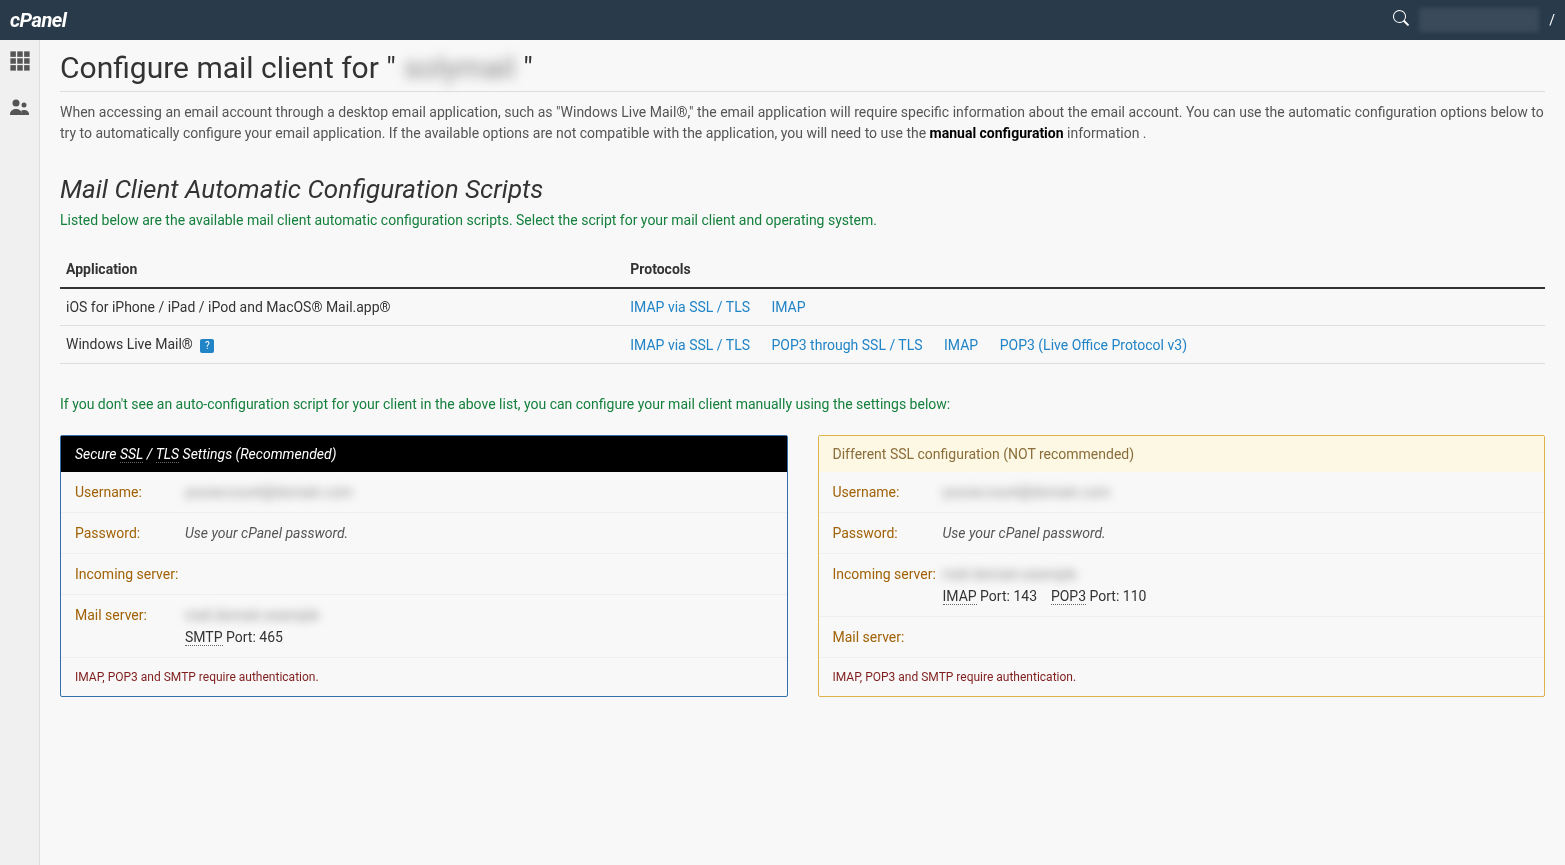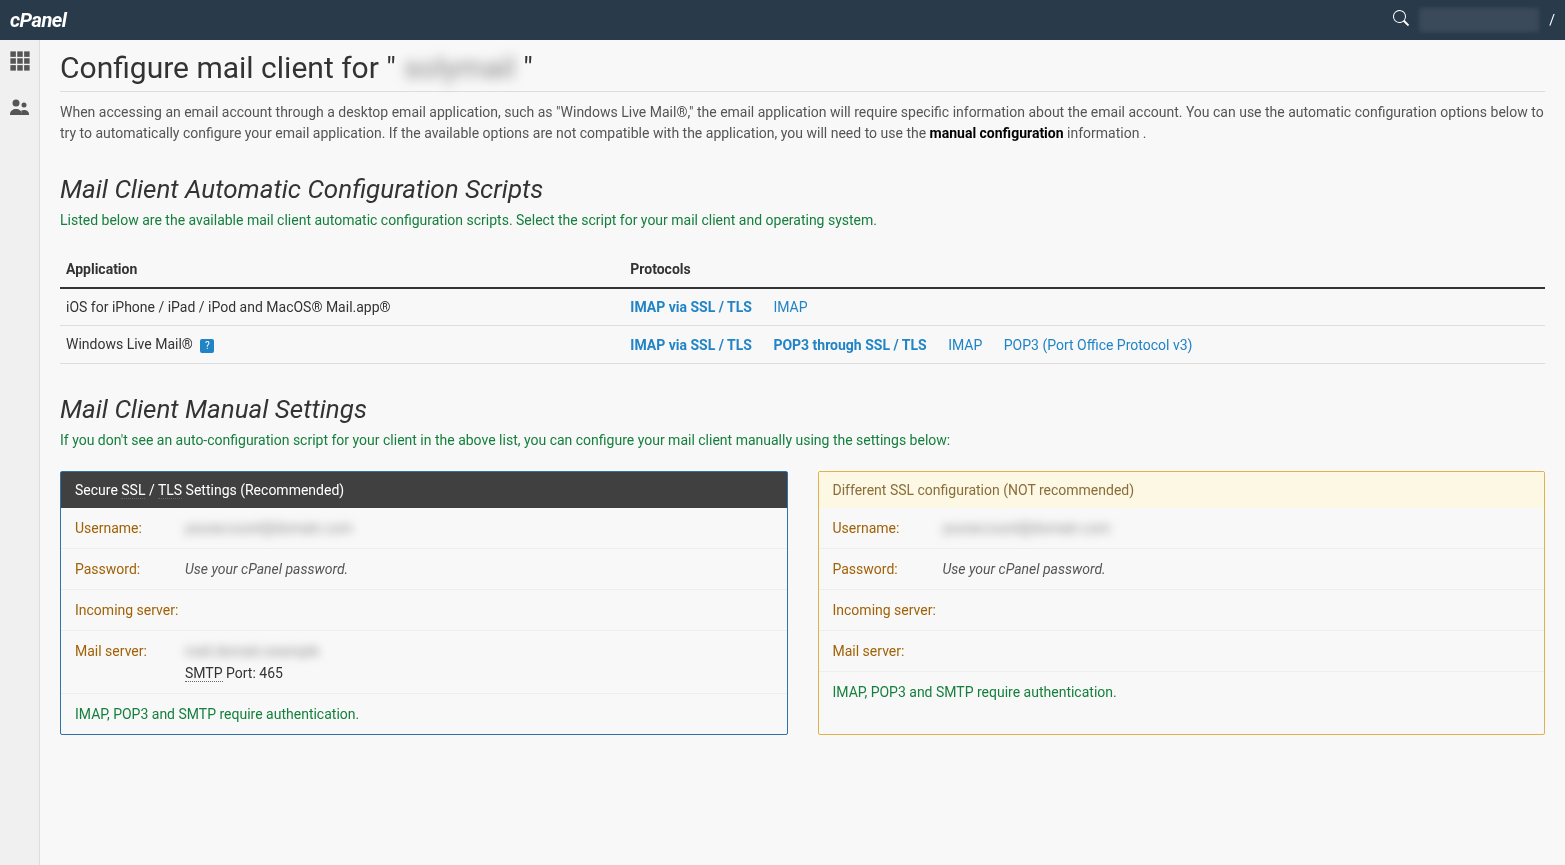--- a/index.html
+++ b/index.html
@@ -17,37 +17,37 @@
 h1 .blurred { filter: blur(6px); color: #888; padding: 0 4px; }
 hr { border: none; border-top: 1px solid #ddd; margin-bottom: 10px; }
 .intro { color: #555; font-size: 14px; line-height: 1.5; margin-bottom: 30px; }
 .intro strong { font-weight: 700; color: #000000; }
 h2 { font-size: 26px; font-weight: 400; color: #333; margin-bottom: 6px; font-style: italic; }
 .subdesc { color: #15803d; font-size: 14px; margin-bottom: 20px; line-height: 1.5; }
 table.scripts { width: 100%; border-collapse: collapse; margin-bottom: 30px; }
 table.scripts th { text-align: left; font-weight: 700; color: #333; padding: 10px 6px; border-bottom: 2px solid #333; font-size: 14px; }
 table.scripts td { padding: 10px 6px; border-bottom: 1px solid #ddd; color: #333; }
 table.scripts a { color: #2084c6; text-decoration: none; margin-right: 18px; }
-table.scripts a.bold { font-weight: 700; }
+table.scripts a.bold { font-weight: 400; }
 .help-icon { display: inline-block; width: 14px; height: 14px; background: #2084c6; color: #fff; border-radius: 2px; font-size: 10px; text-align: center; line-height: 14px; margin-left: 4px; cursor: pointer; }
 .panels { display: flex; gap: 30px; margin-top: 16px; }
 .panel { flex: 1; border: 1px solid #ccc; border-radius: 2px; }
 .panel.recommended { border-color: #3071a9; }
 .panel.not-recommended { border-color: #e0b34a; }
 .panel-header { padding: 10px 14px; color: #fff; font-size: 14px; }
-.panel.recommended .panel-header { background: #404040; }
+.panel.recommended .panel-header { background: #000000; font-style: italic; }
 .panel.not-recommended .panel-header { background: #fcf8e3; color: #8a6d3b; }
 .panel-row { display: flex; padding: 12px 14px; border-bottom: 1px solid #eee; align-items: flex-start; }
 .panel-row:last-child { border-bottom: none; }
 .panel-label { width: 110px; color: #a16207; font-size: 14px; flex-shrink: 0; }
 .panel-value { flex: 1; color: #333; font-size: 14px; }
 .panel-value em { font-style: italic; color: #555; }
 .panel-value .blurred { filter: blur(5px); color: #888; display: inline-block; }
 .dotted { border-bottom: 1px dotted #666; cursor: help; }
-.panel-footer { padding: 12px 14px; color: #15803d; font-size: 14px; }
+.panel-footer { padding: 12px 14px; color: #7f1d1d; font-size: 12px; }
 .port-line { margin-top: 6px; }
 </style>
 </head>
 <body>
 
 <div class="topbar">
   <div class="logo">cPanel</div>
   <div class="topbar-right">
     <span class="search-icon">
       <svg width="16" height="16" viewBox="0 0 16 16" fill="currentColor">
@@ -115,27 +115,26 @@
         </tr>
         <tr>
           <td>
             <span>Windows Live Mail®</span>
             <span class="help-icon">?</span>
           </td>
           <td>
             <a href="#" class="bold">IMAP via SSL / TLS</a>
             <a href="#" class="bold">POP3 through SSL / TLS</a>
             <a href="#">IMAP</a>
-            <a href="#">POP3 (Port Office Protocol v3)</a>
+            <a href="#">POP3 (Live Office Protocol v3)</a>
           </td>
         </tr>
       </tbody>
     </table>
 
-    <h2>Mail Client Manual Settings</h2>
     <p class="subdesc">If you don't see an auto-configuration script for your client in the above list, you can configure your mail client manually using the settings below:</p>
 
     <div class="panels">
 
       <div class="panel recommended">
         <div class="panel-header">
           <span>Secure </span><span class="dotted">SSL</span><span> / </span><span class="dotted">TLS</span><span> Settings (Recommended)</span>
         </div>
         <div class="panel-row">
           <div class="panel-label">Username:</div>
@@ -165,20 +164,27 @@
         <div class="panel-row">
           <div class="panel-label">Username:</div>
           <div class="panel-value"><span class="blurred">youraccount@domain.com</span></div>
         </div>
         <div class="panel-row">
           <div class="panel-label">Password:</div>
           <div class="panel-value"><em>Use your cPanel password.</em></div>
         </div>
         <div class="panel-row">
           <div class="panel-label">Incoming server:</div>
+          <div class="panel-value">
+            <span class="blurred">mail.domain.example</span>
+            <div class="port-line">
+              <span class="dotted">IMAP</span> <span>Port:</span> <span>143</span>&nbsp;&nbsp;&nbsp;
+              <span class="dotted">POP3</span> <span>Port:</span> <span>110</span>
+            </div>
+          </div>
         </div>
         <div class="panel-row">
           <div class="panel-label">Mail server:</div>
         </div>
         <div class="panel-footer">IMAP, POP3 and SMTP require authentication.</div>
       </div>
     </div>
 
   </div>
 </div>

